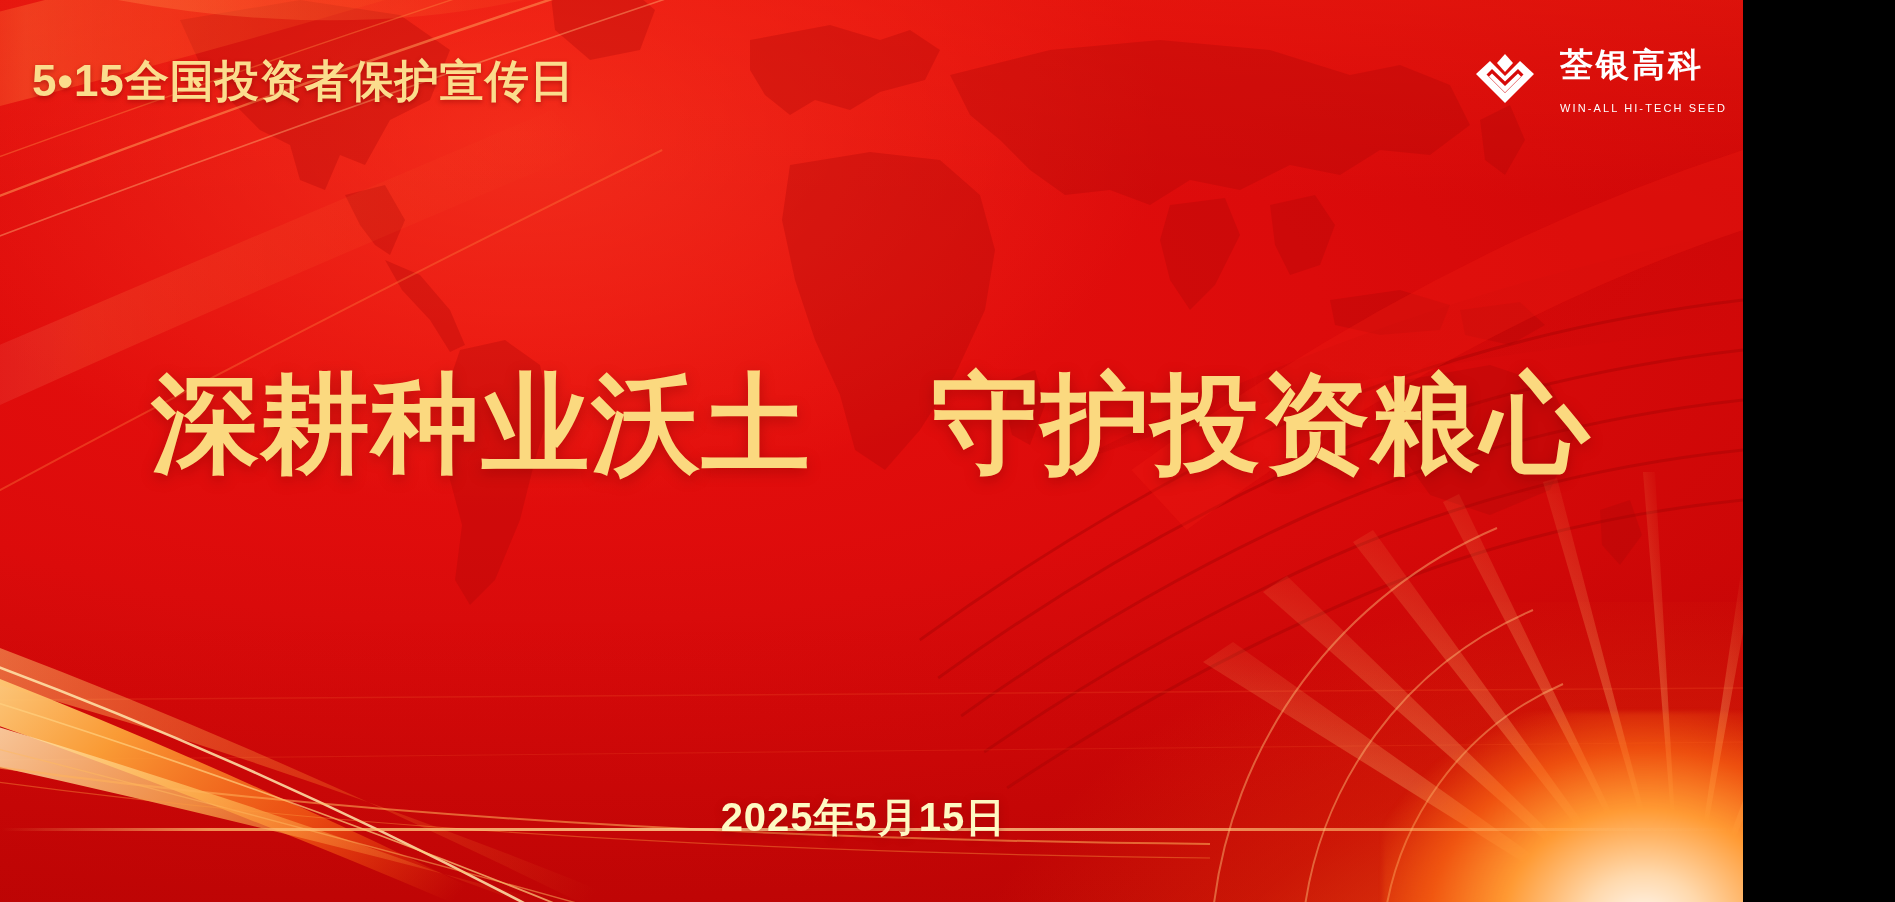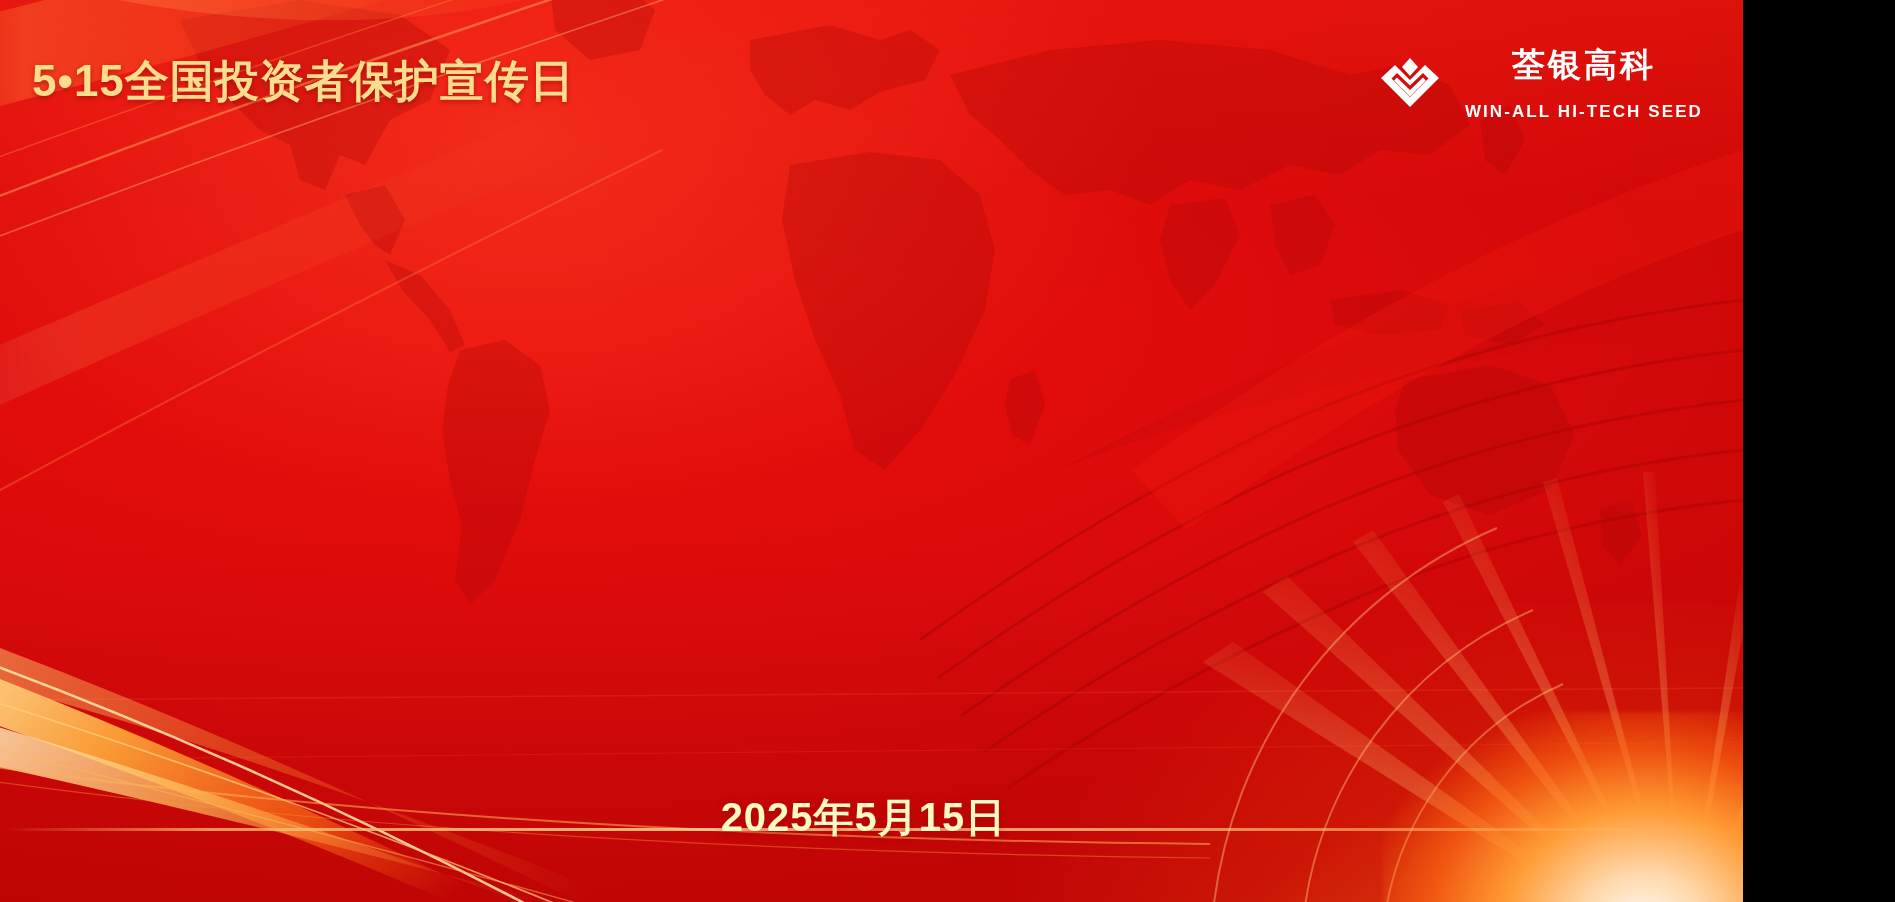--- a/index.html
+++ b/index.html
@@ -91,35 +91,34 @@
     font-weight: 700;
     color: #fbdd8d;
     letter-spacing: 1px;
     white-space: nowrap;
     text-shadow: 0 2px 5px rgba(120,0,0,.45);
   }
 
   
   .logo {
     position: absolute;
-    right: 40px; top: 48px;
+    right: 16px; top: 48px;
     display: flex;
     align-items: center;
     gap: 24px;
-    text-align: center;
   }
   .logo-mark { width: 62px; height: 62px; flex: 0 0 auto; }
   .logo-mark svg { width: 100%; height: 100%; display: block; }
   .logo-text { display: flex; flex-direction: column; justify-content: center; }
   .logo-cn {
     font-size: 33px; font-weight: 700; color: #ffffff;
     letter-spacing: 3px; line-height: 1.05;
   }
   .logo-en {
-    font-size: 17px; font-weight: 700; color: #ffffff;
+    font-size: 11px; font-weight: 400; color: #ffffff;
     letter-spacing: 2.1px; margin-top: 19px; white-space: nowrap;
   }
 
   
   .main-title {
     position: absolute;
     left: 0; right: 0; top: 352px;
     text-align: center;
     font-size: 108px;
     font-weight: 700;
@@ -317,16 +316,21 @@
         <path d="M31,31.5 L31,31.5 L44,19 L49.5,24.5 L31,43 L12.5,24.5 L18,19 Z" fill="#d60a0a"></path>
         <path d="M31,36 L44,23.5 L47,26.5 L31,42.5 L15,26.5 L18,23.5 Z" fill="#ffffff"></path>
       </svg>
     </div>
     <div class="logo-text">
       <div class="logo-cn">荃银高科</div>
       <div class="logo-en">WIN-ALL HI-TECH SEED</div>
     </div>
   </div>
 
+  <div class="main-title">
+    <span>深耕种业沃土</span>
+    <span class="gap"></span>
+    <span>守护投资粮心</span>
+  </div>
 
   <div class="date">2025年5月15日</div>
 
 </div>
 
 </body></html>

